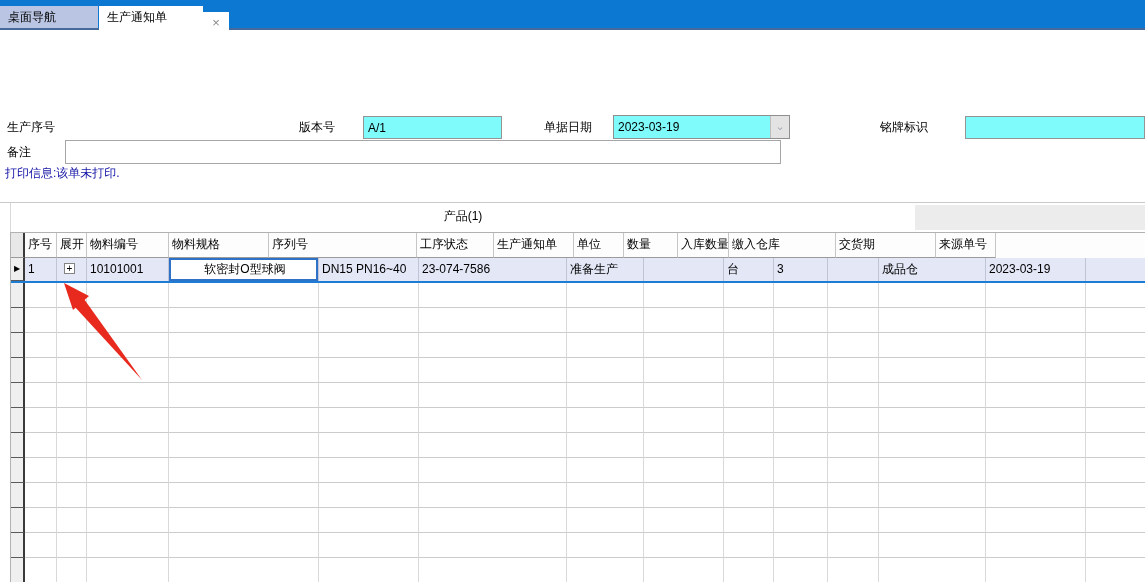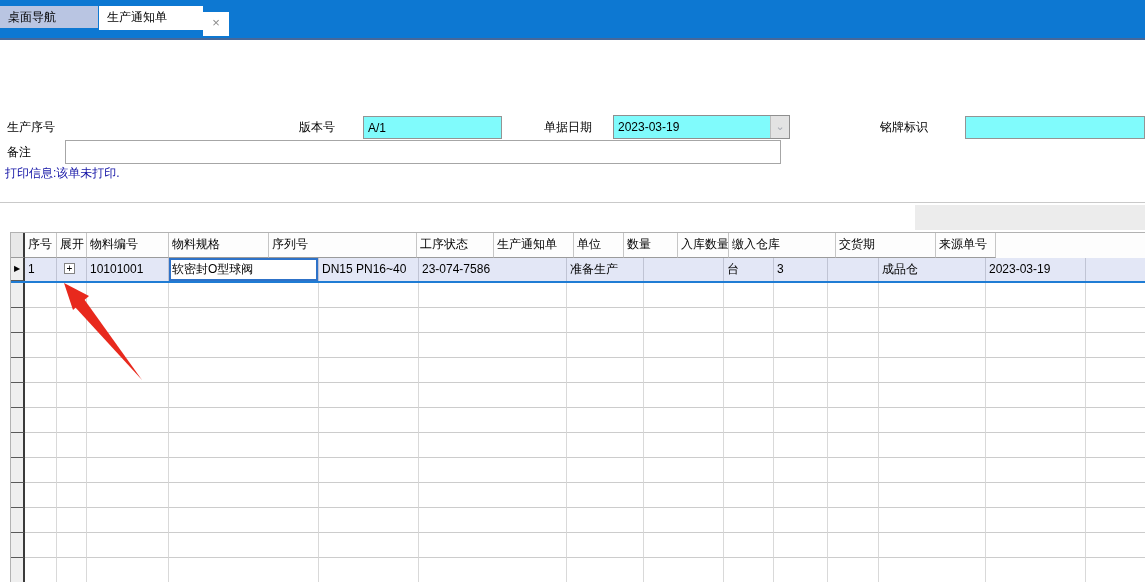--- a/index.html
+++ b/index.html
@@ -1,21 +1,21 @@
 <!DOCTYPE html>
 <html><head>
 <meta charset="utf-8">
 <style>
   * { margin:0; padding:0; box-sizing:border-box; }
   html,body { width:1145px; height:582px; background:#fff; overflow:hidden;
     font-family:"Liberation Sans","DejaVu Sans",sans-serif; font-size:12px; color:#000; }
   #stage { position:relative; width:1145px; height:582px; }
 
   
-  .tabbar { position:absolute; left:0; top:0; width:1145px; height:40px;
+  .tabbar { position:absolute; left:0; top:0; width:1145px; height:30px;
     background:#0d78d2; border-bottom:2px solid #46689a; }
   .tab { position:absolute; top:6px; height:22px; line-height:22px; padding:0 8px;
     white-space:nowrap; cursor:default; }
   .tab.inactive { left:0; width:98px; background:#b9c5e2; color:#000; }
   .tab.active { left:99px; width:104px; background:#ffffff; color:#000; height:24px; z-index:2; }
   .tab-close { position:absolute; right:-26px; top:6px; width:26px; height:24px; background:#fff;
     color:#8a8a8a; text-align:center; line-height:22px; font-size:13px; }
 
   
   .flabel { position:absolute; height:22px; line-height:22px; white-space:nowrap; }
@@ -45,21 +45,21 @@
   .g-header { height:25px; background:#fdfdfd; }
   .g-header .gcell { border-right:1px solid #c6c6c6; border-bottom:1px solid #9b9b9b; line-height:23px; }
   .g-strip { flex:none; width:14px; padding:0; background:#efefef;
     border-right:2px solid #3a3a3a; border-bottom:1px solid #5a5a5a; }
   .g-header .g-strip { background:#e8e8e8; border-bottom:1px solid #9b9b9b; }
   .g-datarow { height:25px; background:#e3e7f6; border-bottom:2px solid #1f7cd4; }
   .g-datarow .gcell { border-right:1px solid #c0c4d4; line-height:22px; }
   .g-datarow .g-strip { text-align:center; font-size:8px; line-height:22px; color:#000; }
   .g-emptyrow { height:25px; background:#fff; }
   .g-emptyrow .gcell { border-right:1px solid #d9d9d9; border-bottom:1px solid #cccccc; }
-  .cell-focus { background:#fff !important; box-shadow:inset 0 0 0 2px #2e72c8; }
+  .cell-focus { background:#fff !important; box-shadow:inset 0 0 0 2px #2e72c8;text-align:center; }
   .expand-box { display:inline-block; width:11px; height:11px; margin:5px 0 0 4px; background:#fff;
     border:1px solid #838383; line-height:9px; font-size:10px; text-align:center; color:#000; vertical-align:top; }
 
   .arrow-svg { position:absolute; left:0; top:0; width:1145px; height:582px; pointer-events:none; z-index:40; }
 </style>
 </head>
 <body>
 
 <div id="stage">
 
@@ -81,20 +81,21 @@
   <div class="combo" style="left:613px;top:115px;width:177px;">
     <div class="combo-text">2023-03-19</div>
     <div class="combo-btn">⌄</div>
   </div>
   <input class="cyfield" style="left: 965px; top: 116px; width: 180px;" value="">
   <input class="whfield" style="left: 65px; top: 140px; width: 716px;" value="">
 
   <div class="printinfo">打印信息:该单未打印.</div>
 
   <div class="prodstrip-line"></div>
+  <div class="prodtab">产品(1)</div>
   <div class="prodtab-rest"></div>
 
   <div id="grid">
       <div class="grow g-header">
         <div class="g-strip"></div>
         <div class="gcell" style="width: 32px;">序号</div>
         <div class="gcell" style="width: 30px;">展开</div>
         <div class="gcell" style="width: 82px;">物料编号</div>
         <div class="gcell" style="width: 100px;">物料规格</div>
         <div class="gcell" style="width: 148px;">序列号</div>

